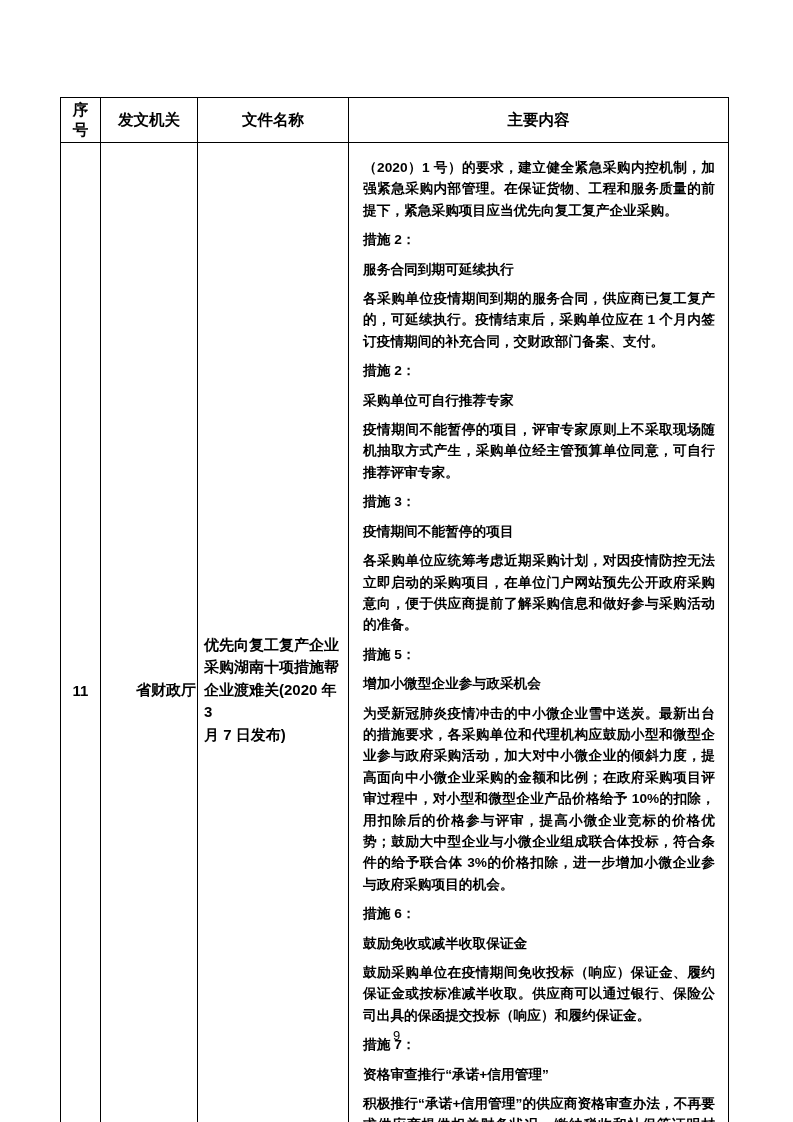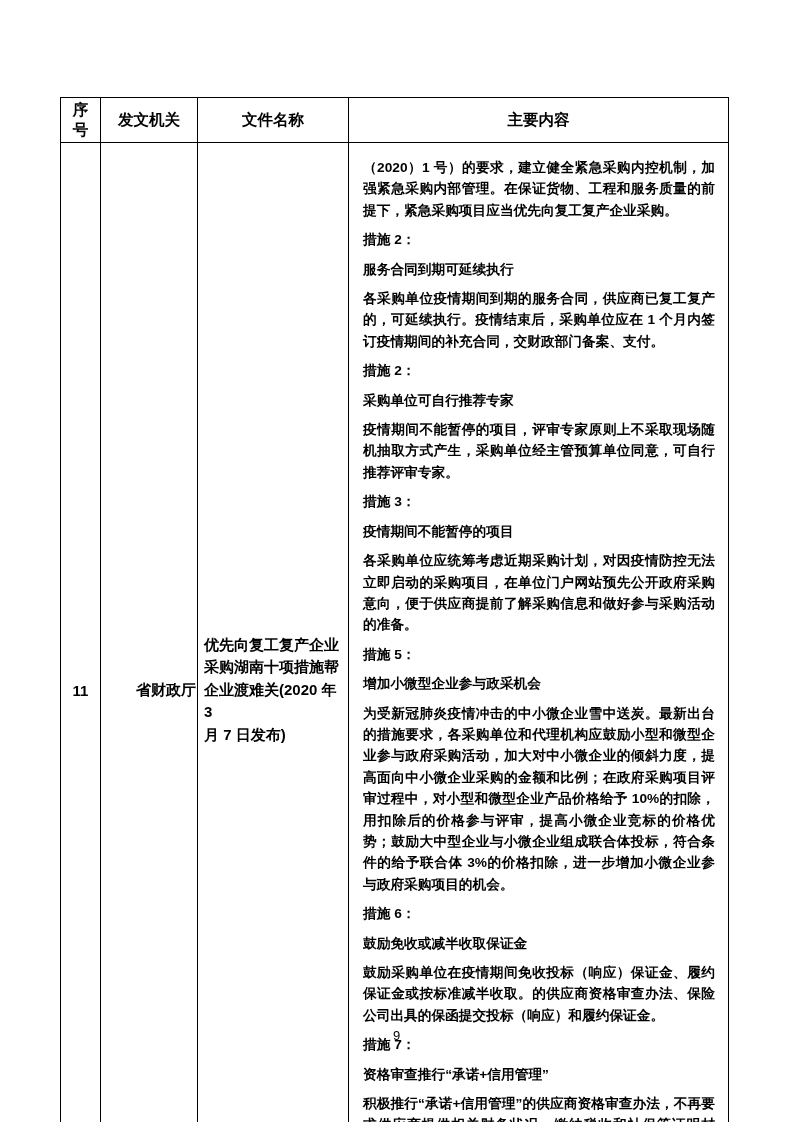--- a/index.html
+++ b/index.html
@@ -120,21 +120,21 @@
           <p>采购单位可自行推荐专家</p>
           <p>疫情期间不能暂停的项目，评审专家原则上不采取现场随机抽取方式产生，采购单位经主管预算单位同意，可自行推荐评审专家。</p>
           <p>措施 3：</p>
           <p>疫情期间不能暂停的项目</p>
           <p>各采购单位应统筹考虑近期采购计划，对因疫情防控无法立即启动的采购项目，在单位门户网站预先公开政府采购意向，便于供应商提前了解采购信息和做好参与采购活动的准备。</p>
           <p>措施 5：</p>
           <p>增加小微型企业参与政采机会</p>
           <p>为受新冠肺炎疫情冲击的中小微企业雪中送炭。最新出台的措施要求，各采购单位和代理机构应鼓励小型和微型企业参与政府采购活动，加大对中小微企业的倾斜力度，提高面向中小微企业采购的金额和比例；在政府采购项目评审过程中，对小型和微型企业产品价格给予 10%的扣除，用扣除后的价格参与评审，提高小微企业竞标的价格优势；鼓励大中型企业与小微企业组成联合体投标，符合条件的给予联合体 3%的价格扣除，进一步增加小微企业参与政府采购项目的机会。</p>
           <p>措施 6：</p>
           <p>鼓励免收或减半收取保证金</p>
-          <p>鼓励采购单位在疫情期间免收投标（响应）保证金、履约保证金或按标准减半收取。的供应商资格审查办法、保险公司出具的保函提交投标（响应）和履约保证金。</p>
+          <p>鼓励采购单位在疫情期间免收投标（响应）保证金、履约保证金或按标准减半收取。供应商可以通过银行、保险公司出具的保函提交投标（响应）和履约保证金。</p>
           <p>措施 7：</p>
           <p>资格审查推行“承诺+信用管理”</p>
           <p>积极推行“承诺+信用管理”的供应商资格审查办法，不再要求供应商提供相关财务状况、缴纳税收和社保等证明材料，改为书面承诺，符合政府采购的资格条件即可参加政府采购活动。提供虚假承诺的供应商将因以虚假资料谋取中标（成交）的违法行为，被列入不良记录名单。</p>
           <p>措施 5：</p>
         </td>
       </tr>
     </tbody>
   </table>
 
   <div class="page-number">9</div>

